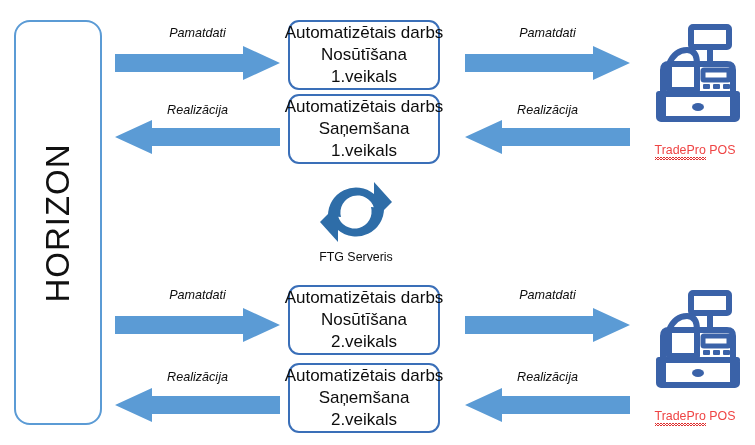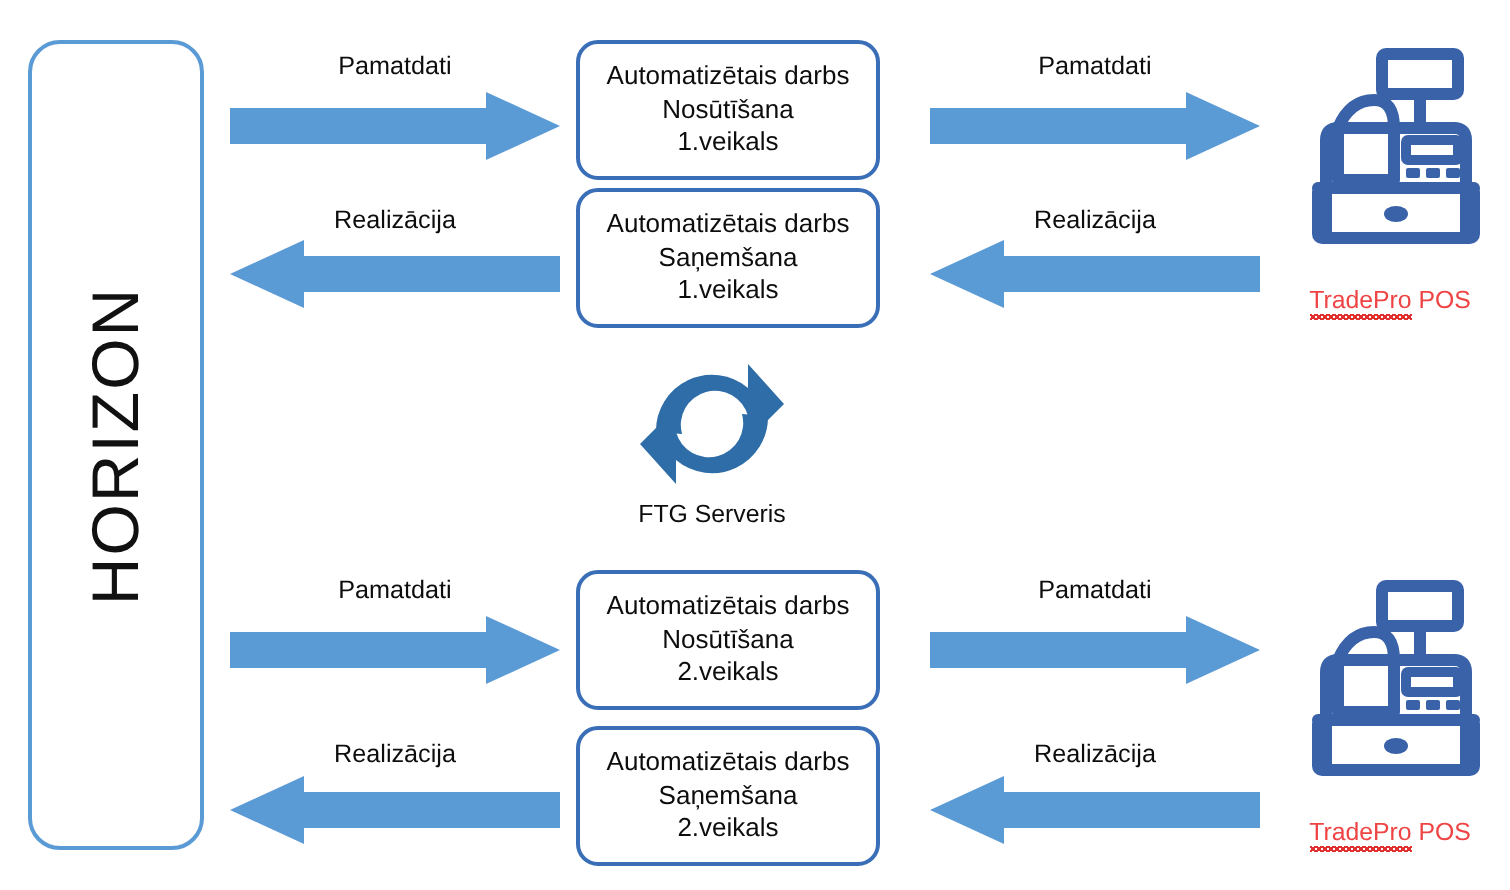--- a/index.html
+++ b/index.html
@@ -52,38 +52,39 @@
     background: #ffffff;
     box-sizing: border-box;
     display: flex;
     flex-direction: column;
     align-items: center;
     justify-content: center;
     line-height: 1.28;
   }
   .task-box span {
     display: block;
-    font-size: 13px;
+    font-size: 17px;
     color: #0d0d0d;
     text-align: left;
     white-space: nowrap;
   }
 
   
   .arrow {
     position: absolute;
     height: 34px;
   }
   .arrow svg { display: block; width: 100%; height: 100%; }
   .arrow-label {
     position: absolute;
     font-size: 12.6px;
     color: #0d0d0d;
     white-space: nowrap;
     text-align: center;
+    font-style: italic;
   }
 
   
   .sync-wrap {
     position: absolute;
     left: 318px;
     top: 176px;
     width: 76px;
     text-align: center;
   }

